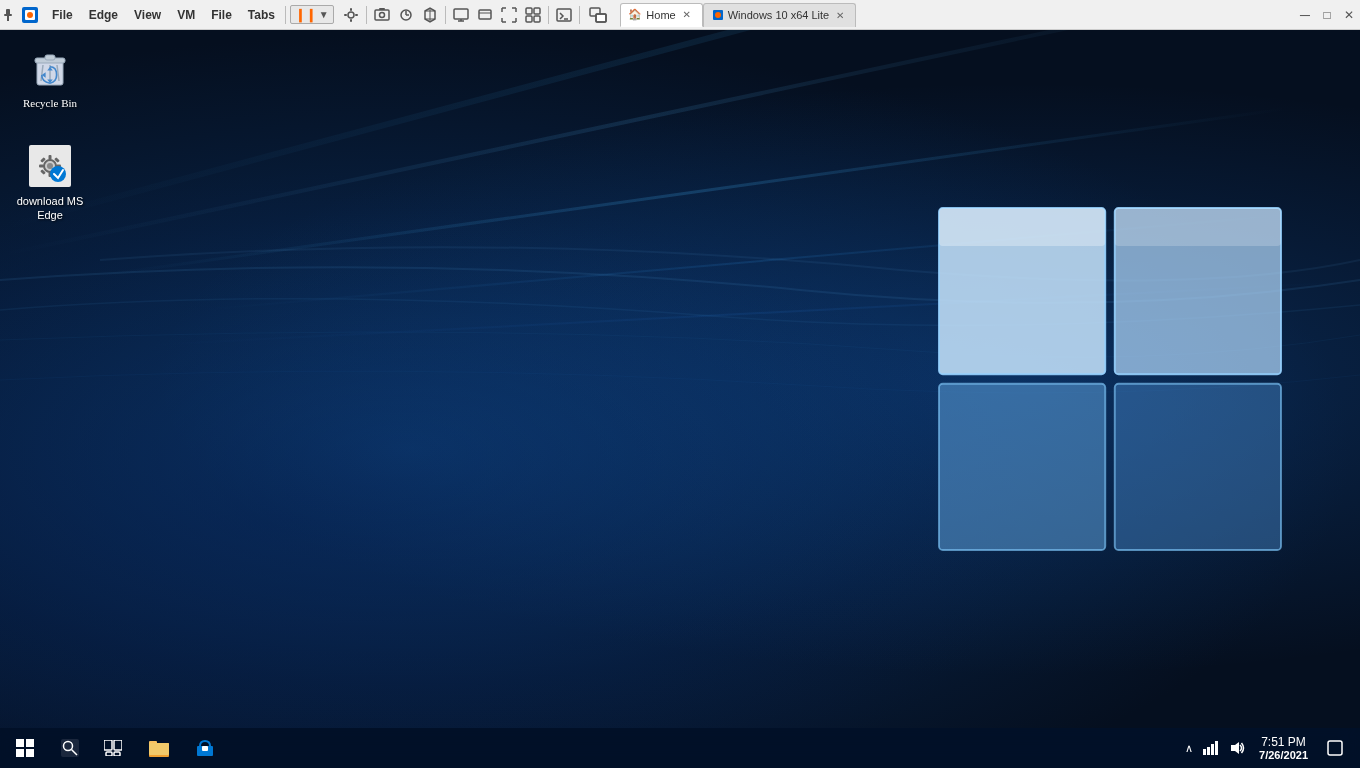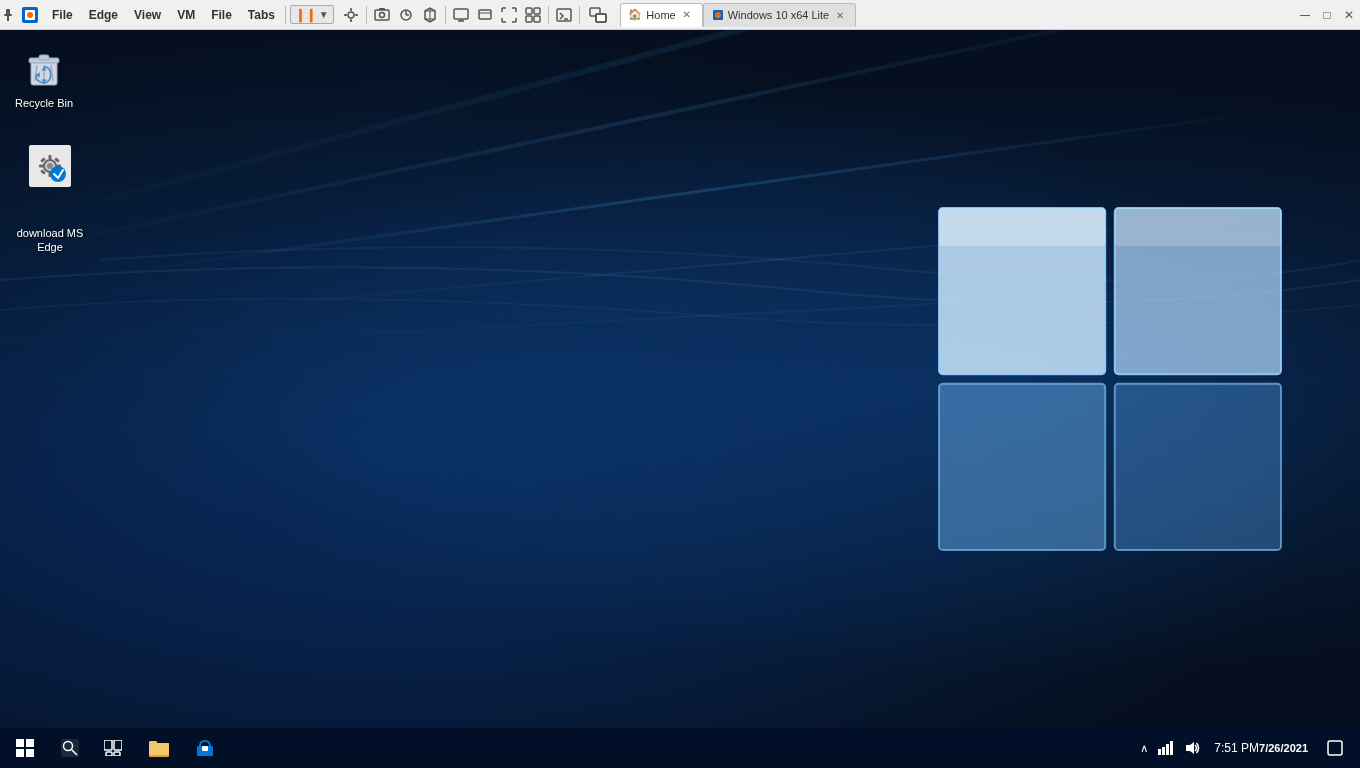--- a/index.html
+++ b/index.html
@@ -318,21 +318,21 @@
       display: flex;
       align-items: center;
       justify-content: center;
       cursor: pointer;
       color: white;
       font-size: 13px;
     }
 
     .taskbar-clock {
       display: flex;
-      flex-direction: row;
+      flex-direction: column;
       align-items: center;
       justify-content: center;
       padding: 0 8px;
       cursor: pointer;
       height: 100%;
     }
 
     .clock-time {
       color: white;
       font-size: 12px;
@@ -541,21 +541,21 @@
       <rect x="20" y="205" width="175" height="175" rx="4" fill="rgba(100,170,230,0.5)" stroke="rgba(120,190,240,0.7)" stroke-width="2"></rect>
 
       <rect x="205" y="205" width="175" height="175" rx="4" fill="rgba(80,150,220,0.4)" stroke="rgba(120,190,240,0.7)" stroke-width="2"></rect>
 
       <rect x="20" y="20" width="175" height="40" rx="4" fill="rgba(255,255,255,0.3)"></rect>
 
       <rect x="205" y="20" width="175" height="40" rx="4" fill="rgba(255,255,255,0.2)"></rect>
     </svg>
   </div>
 
-  <div class="desktop-icon" style="top: 10px; left: 4px;">
+  <div class="desktop-icon" style="top: 10px; left: 10px; font-family: Liberation Serif, serif;">
     <div class="icon-img">
       <svg class="recycle-bin-svg" viewBox="0 0 42 42" xmlns="http://www.w3.org/2000/svg">
 
         <rect x="8" y="14" width="26" height="24" rx="2" fill="#d0d8e8" stroke="#9aaabb" stroke-width="1"></rect>
 
         <rect x="6" y="11" width="30" height="5" rx="2" fill="#c0ccd8" stroke="#9aaabb" stroke-width="1"></rect>
 
         <rect x="16" y="8" width="10" height="5" rx="2" fill="#c0ccd8" stroke="#9aaabb" stroke-width="1"></rect>
 
         <line x1="14" y1="18" x2="12" y2="34" stroke="#9aaabb" stroke-width="1.5"></line>
@@ -568,21 +568,21 @@
           <path d="M20 35 L15 28 L25 28 Z" fill="#4488cc"></path>
           <path d="M20 5 Q32 5 32 20" stroke="#4488cc" stroke-width="3" fill="none"></path>
           <path d="M5 20 Q5 32 20 35" stroke="#4488cc" stroke-width="3" fill="none"></path>
           <path d="M32 20 Q32 32 20 35" stroke="#4488cc" stroke-width="3" fill="none"></path>
         </g>
       </svg>
     </div>
     <div class="icon-label">Recycle Bin</div>
   </div>
 
-  <div class="desktop-icon" style="top: 108px; left: 10px; gap: 32px;">
+  <div class="desktop-icon" style="top: 108px; left: 10px;">
     <div class="icon-img">
       <div class="edge-icon-container">
 
         <svg width="36" height="36" viewBox="0 0 36 36" xmlns="http://www.w3.org/2000/svg">
           <rect width="36" height="36" fill="#e8e8e8" rx="2"></rect>
 
           <circle cx="18" cy="18" r="6" stroke="#666" stroke-width="2" fill="#ccc"></circle>
           <circle cx="18" cy="18" r="3" fill="#888"></circle>
 
           <rect x="16.5" y="7" width="3" height="5" rx="1" fill="#666"></rect>

